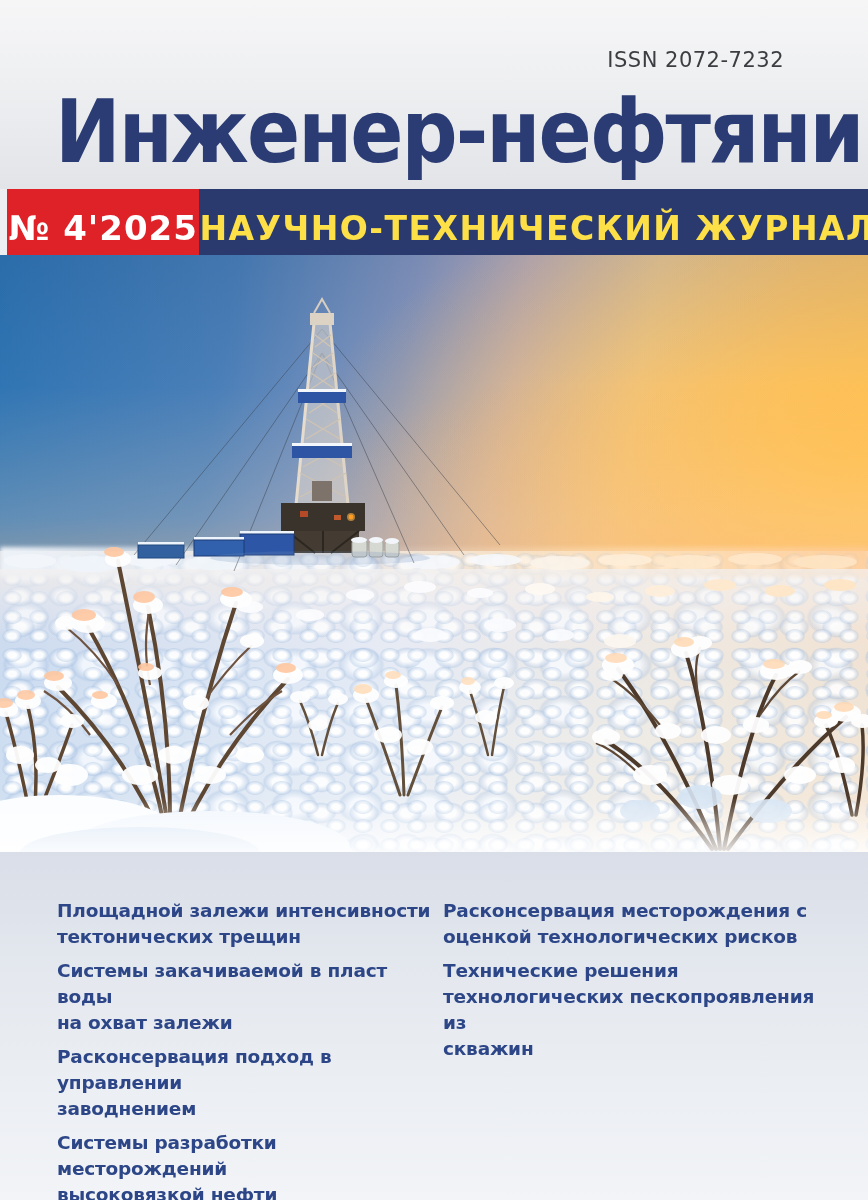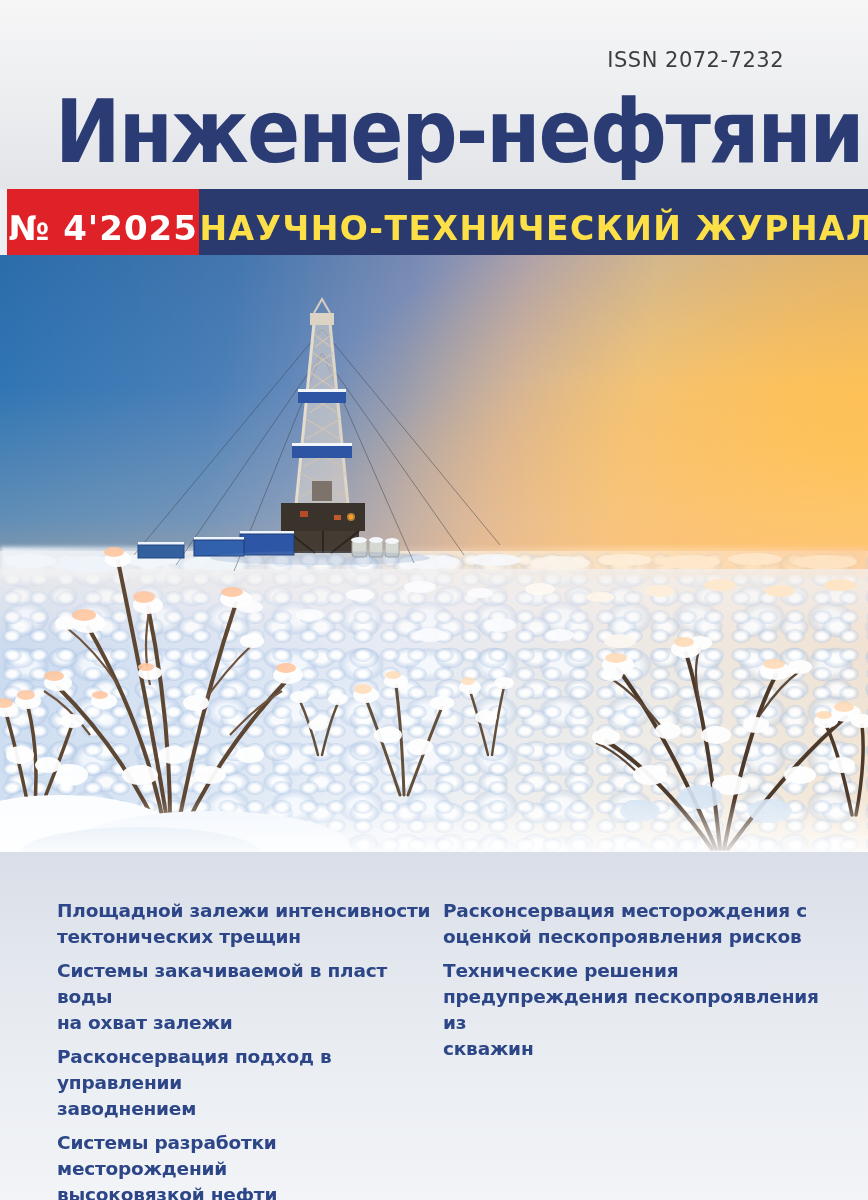--- a/index.html
+++ b/index.html
@@ -356,21 +356,21 @@
 тектонических трещин</p>
         <p class="toc-item">Системы закачиваемой в пласт воды
 на охват залежи</p>
         <p class="toc-item">Расконсервация подход в управлении
 заводнением</p>
         <p class="toc-item">Системы разработки месторождений
 высоковязкой нефти</p>
       </div>
       <div class="toc-col right">
         <p class="toc-item">Расконсервация месторождения с
-оценкой пескопроявления рисков</p>
+оценкой технологических рисков</p>
         <p class="toc-item">Технические решения
-предупреждения пескопроявления из
+технологических пескопроявления из
 скважин</p>
       </div>
     </div>
   </div>
 
 </div>
 
 </body></html>

